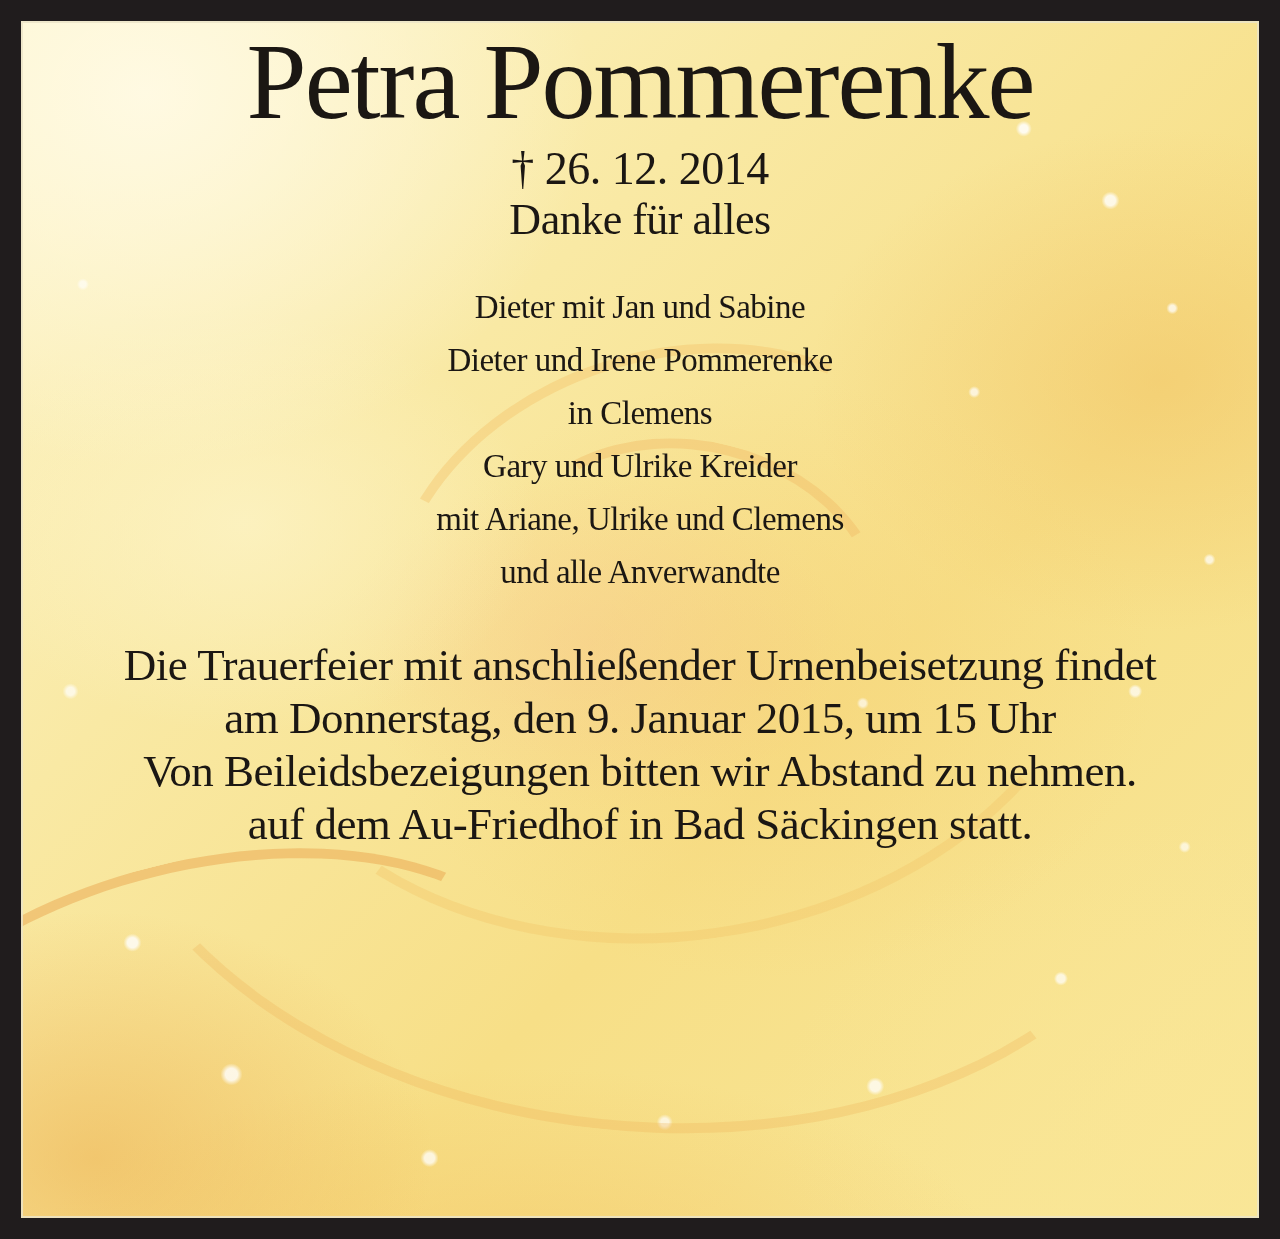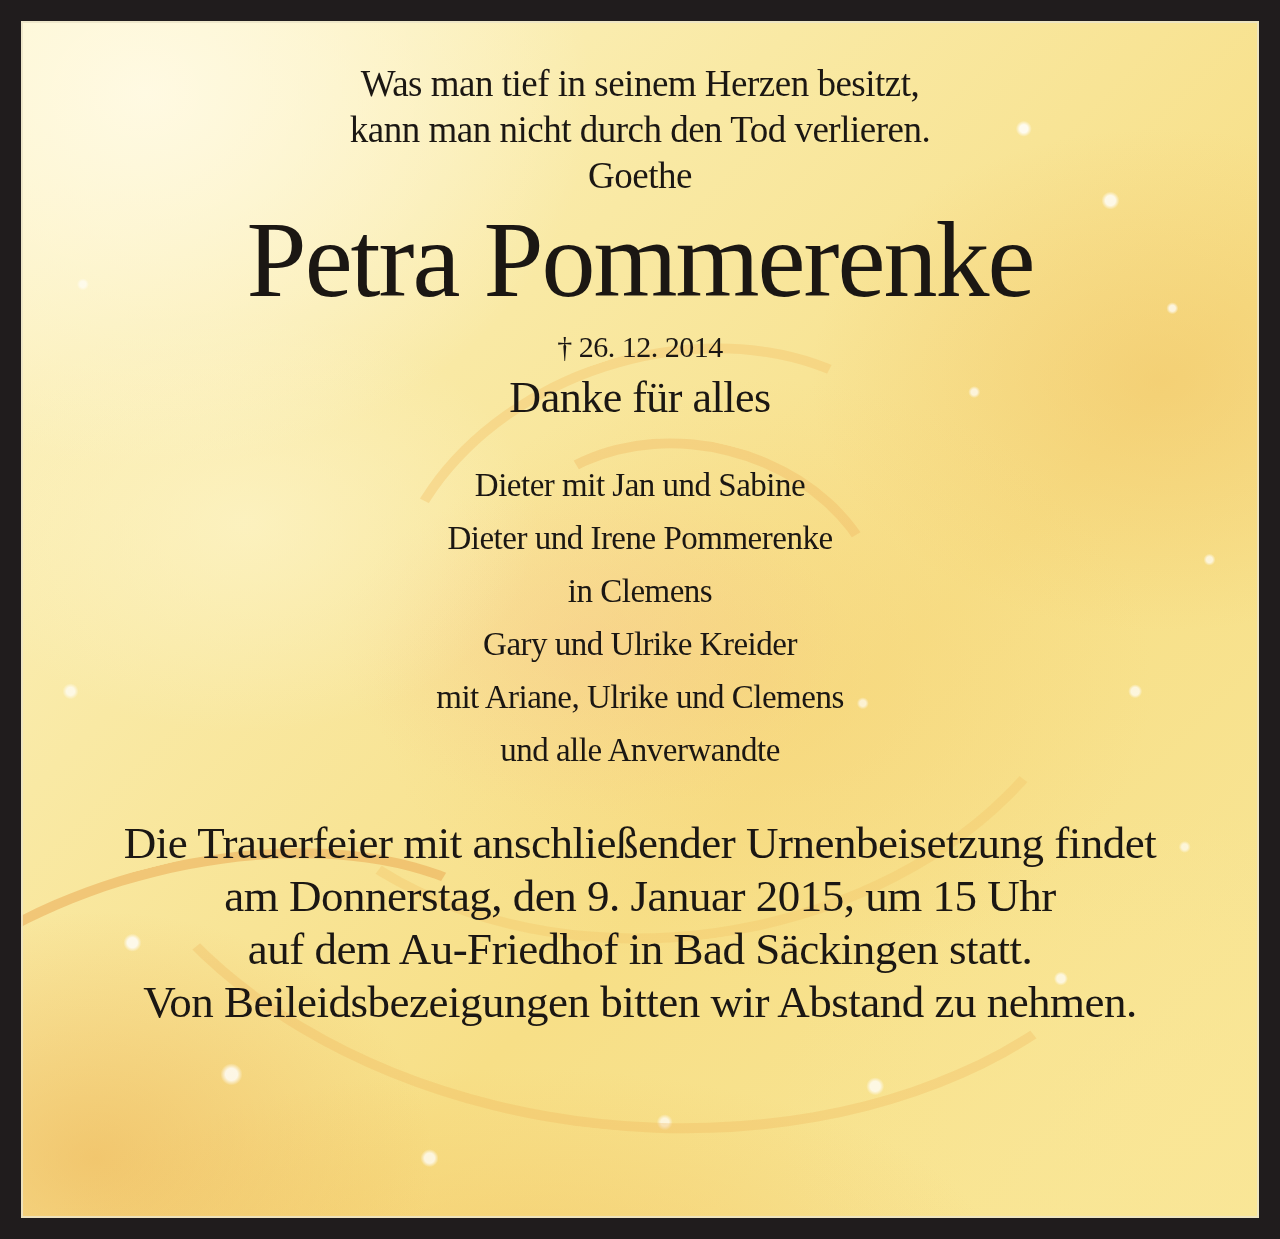--- a/index.html
+++ b/index.html
@@ -113,63 +113,58 @@
     text-align: center;
     color: #1b1713;
     letter-spacing: -0.5px;
   }
   .content p, .content h1 { margin: 0; }
 
   .quote        { margin-top: 40px; font-size: 37px; line-height: 46px; }
   .intro        { margin-top: 30px; font-size: 45px; line-height: 50px; }
   .deceased-name{ margin-top: 10px; font-size: 108px; line-height: 122px;
                   font-weight: normal; letter-spacing: -2px; white-space: nowrap; }
-  .death-date   { margin-top: 4px; font-size: 30px; line-height: 52px; font-family: Liberation Serif, serif; }
+  .death-date   { margin-top: 4px; font-size: 46px; line-height: 52px; font-family: Liberation Serif, serif; }
   .thanks       { margin-top: 42px; font-size: 44px; line-height: 50px; }
   .mourners     { margin-top: 36px; font-size: 33px; line-height: 53px; }
   .funeral      { margin-top: 40px; font-size: 45px; line-height: 53px; }
 </style>
 </head>
 <body>
 
 <div class="frame">
 
   <div class="rose-bg">
     <div class="petal-arc arc-1"></div>
     <div class="petal-arc arc-2"></div>
     <div class="petal-arc arc-3"></div>
     <div class="petal-arc arc-4"></div>
     <div class="petal-arc arc-5"></div>
   </div>
 
   <div class="content">
 
-    <div class="quote">
-      <p>Was man tief in seinem Herzen besitzt,</p>
-      <p>kann man nicht durch den Tod verlieren.</p>
-      <p>Goethe</p>
-    </div>
 
 
     <h1 class="deceased-name">Petra Pommerenke</h1>
 
     <p class="death-date">† 26. 12. 2014</p>
 
     <p class="thanks">Danke für alles</p>
 
     <div class="mourners">
       <p>Dieter mit Jan und Sabine</p>
       <p>Dieter und Irene Pommerenke</p>
       <p>in Clemens</p>
       <p>Gary und Ulrike Kreider</p>
       <p>mit Ariane, Ulrike und Clemens</p>
       <p>und alle Anverwandte</p>
     </div>
 
     <div class="funeral">
       <p>Die Trauerfeier mit anschließender Urnenbeisetzung findet</p>
       <p>am Donnerstag, den 9. Januar 2015, um 15 Uhr</p>
+      <p>Von Beileidsbezeigungen bitten wir Abstand zu nehmen.</p>
       <p>auf dem Au-Friedhof in Bad Säckingen statt.</p>
-      <p>Von Beileidsbezeigungen bitten wir Abstand zu nehmen.</p>
     </div>
 
   </div>
 </div>
 
 </body></html>

